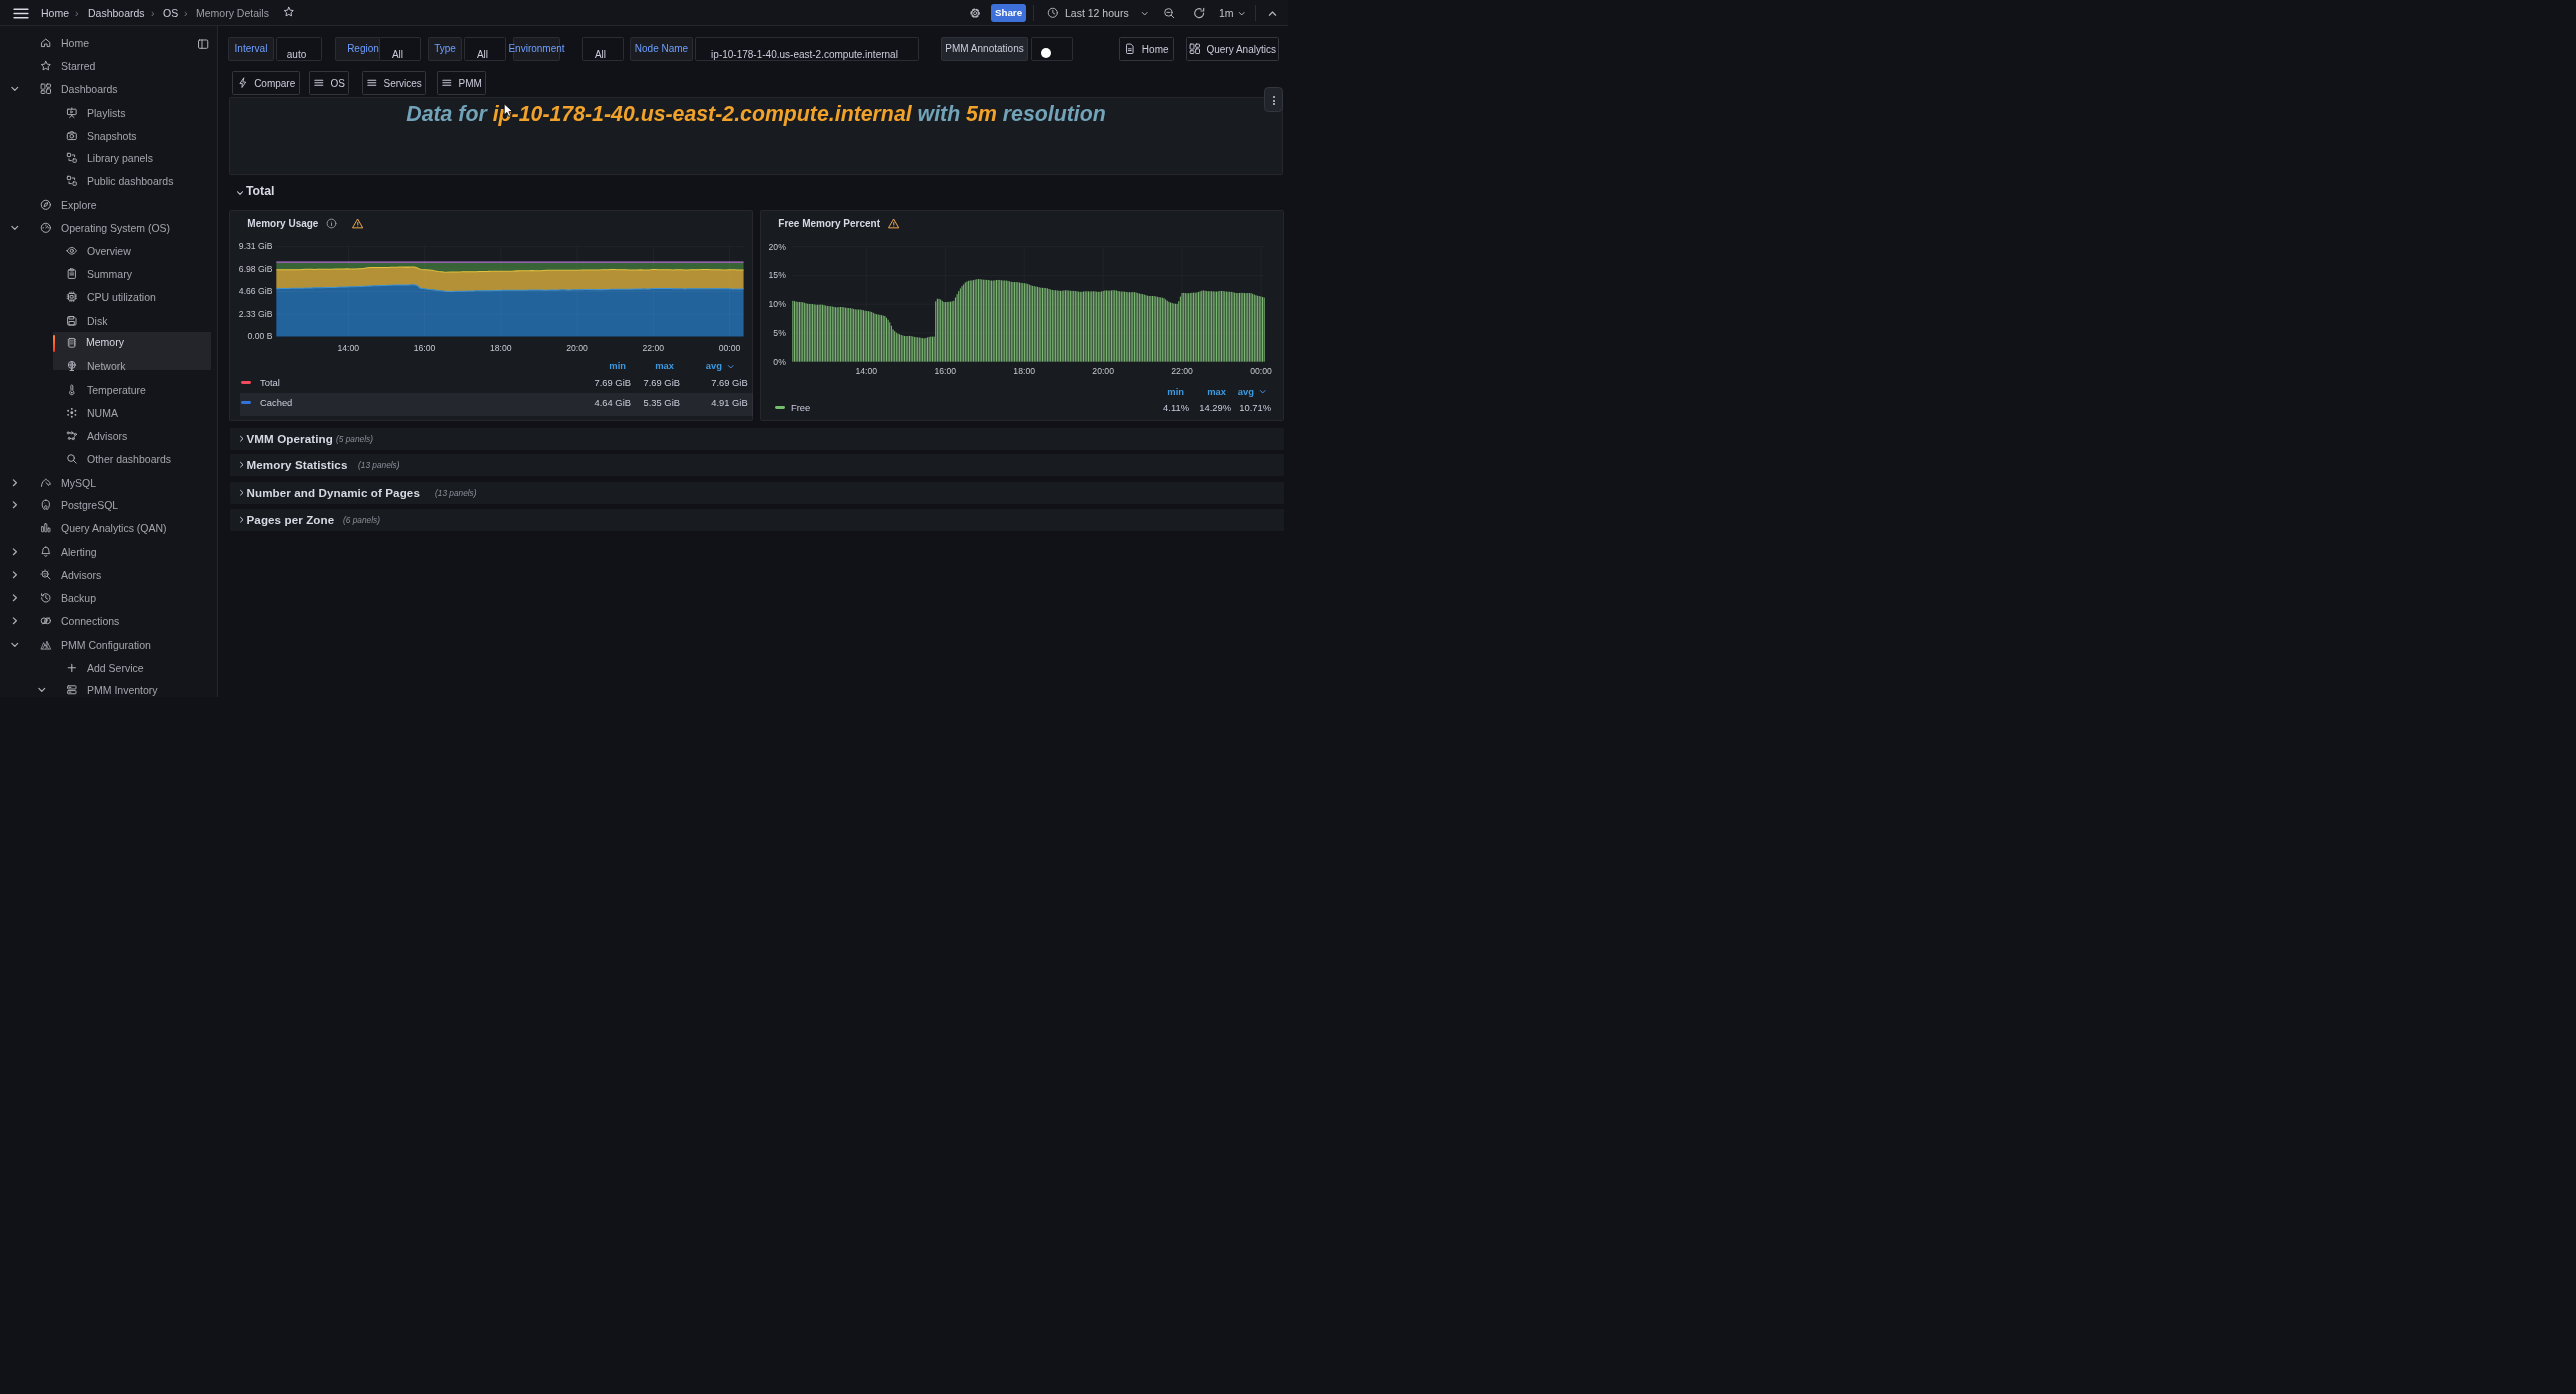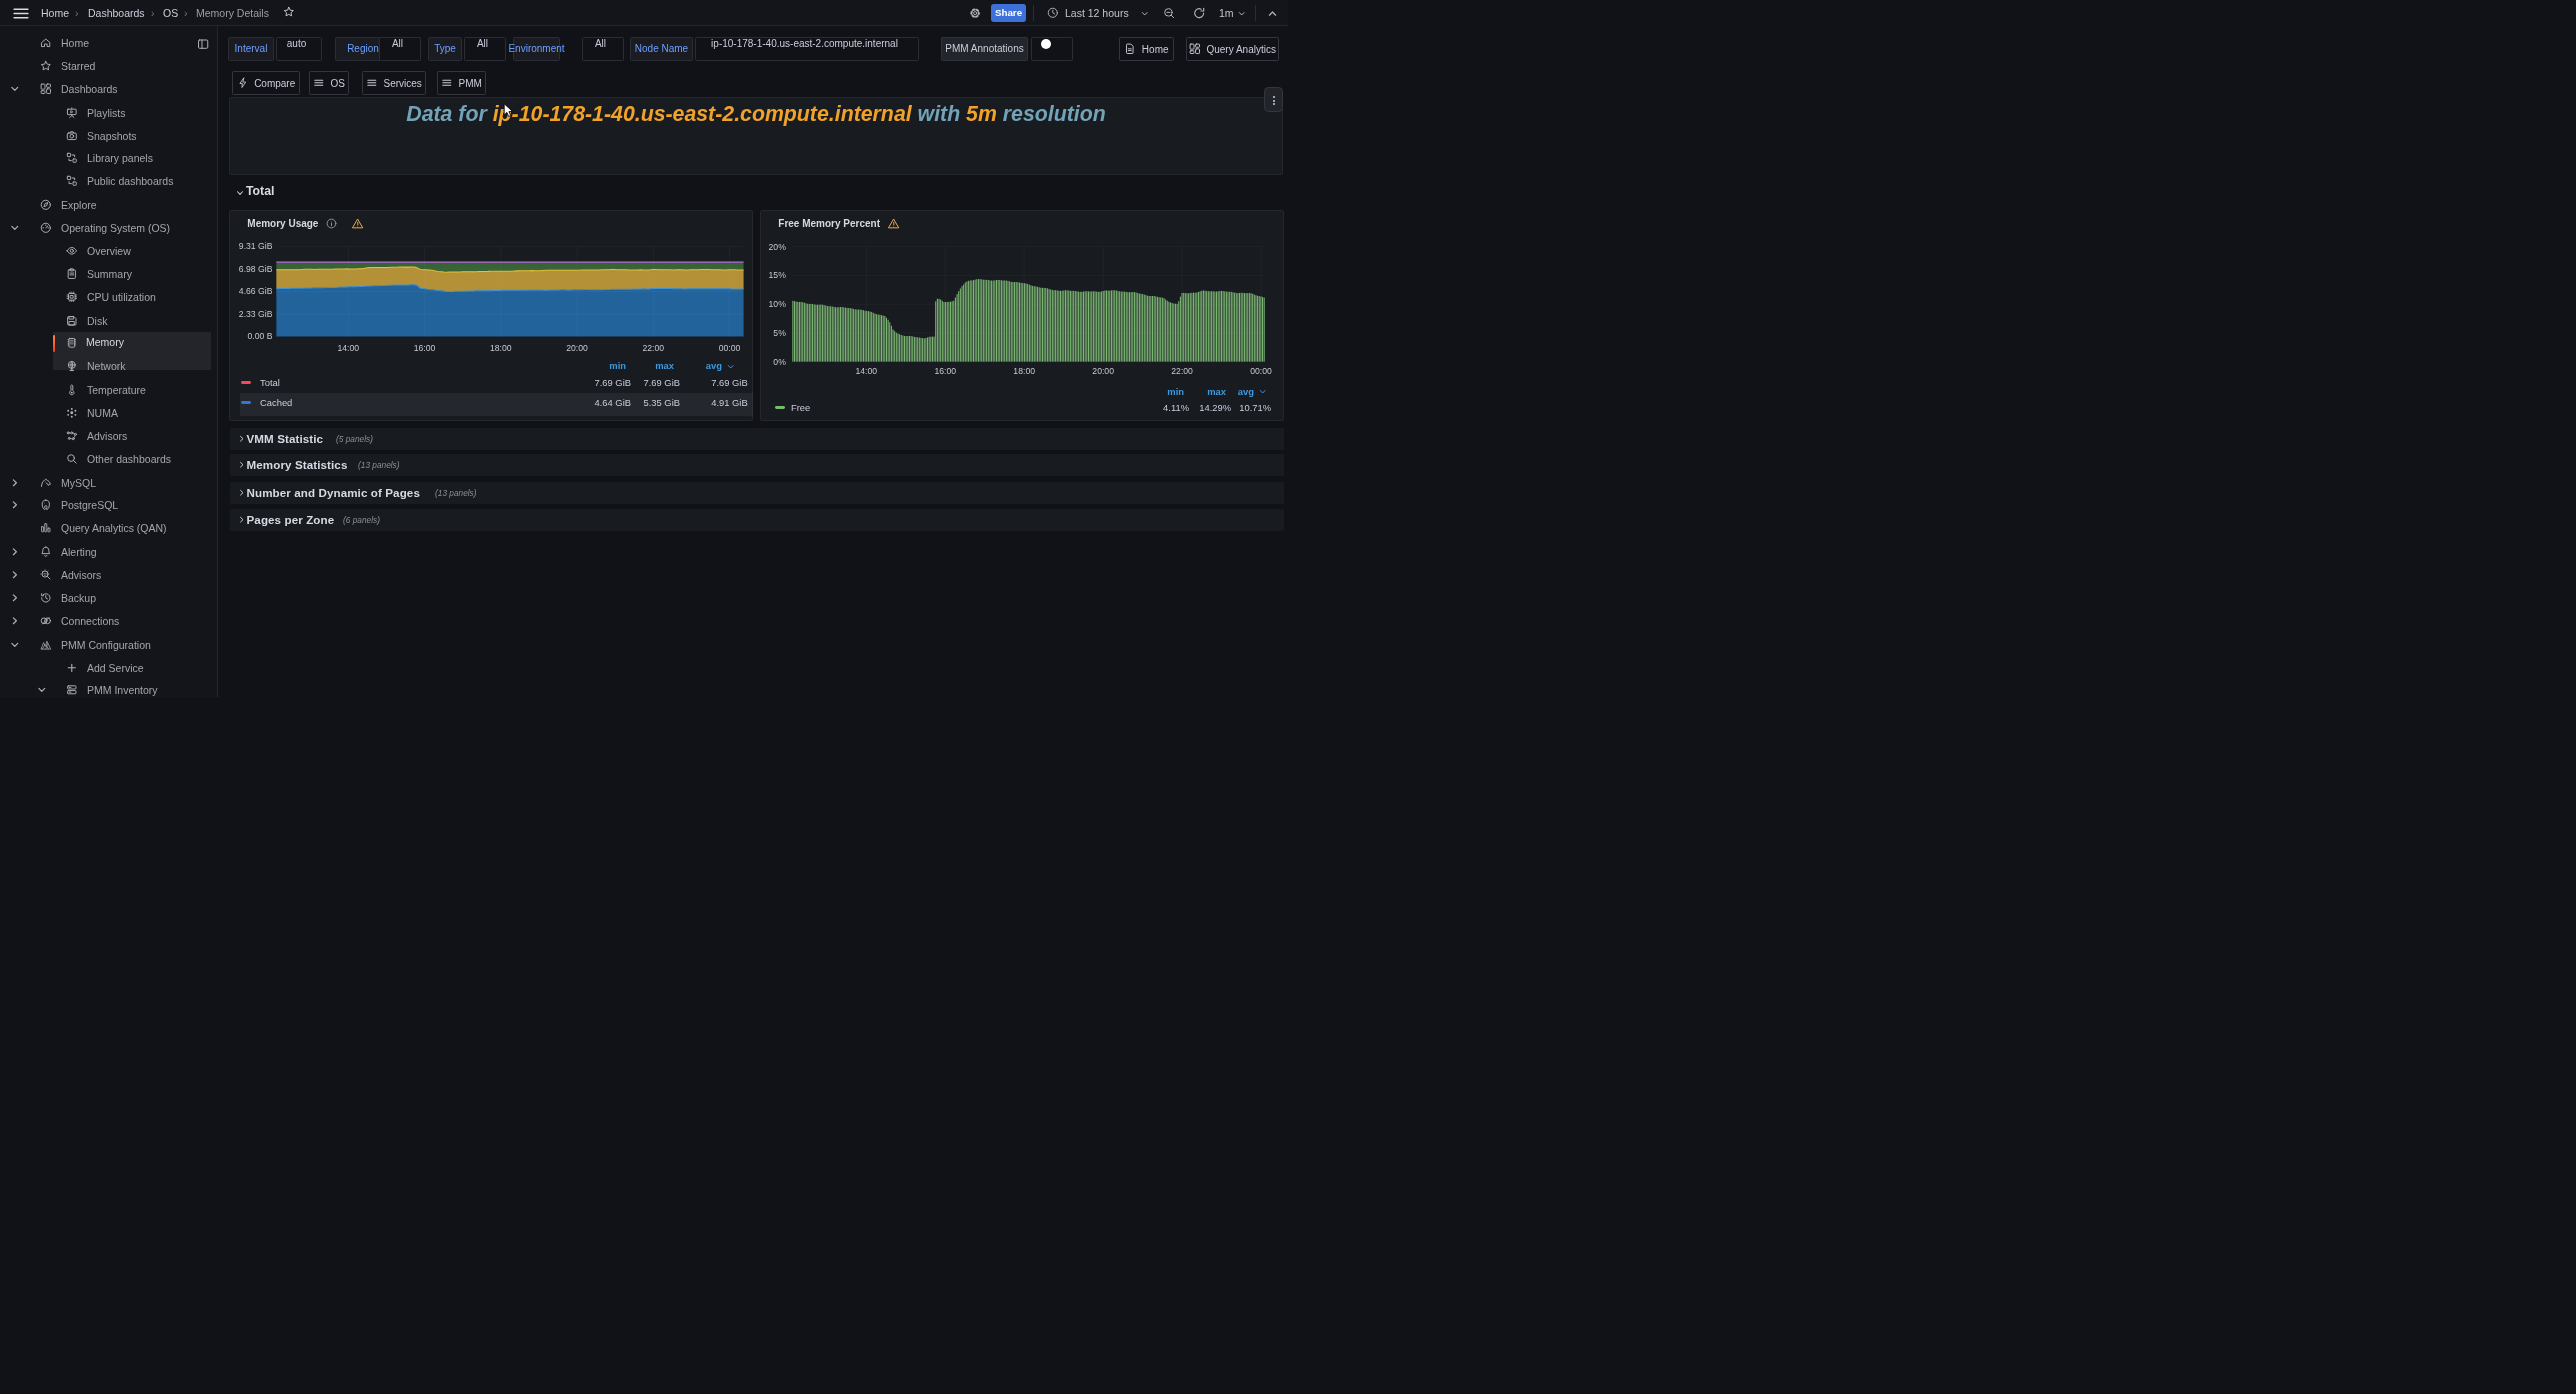--- a/index.html
+++ b/index.html
@@ -7,21 +7,21 @@
 #sidebar { position:absolute; left:0; top:26px; width:218px; height:671px; background:#14151a; border-right:0.7px solid #25262c; z-index:4; }
 #content { position:absolute; left:218px; top:26px; width:1070px; height:671px; background:#111217; }
 .crumb { position:absolute; top:0; height:26px; line-height:26px; font-size:10.5px; color:#ccccdc; white-space:nowrap; }
 .sitem { position:absolute; left:0; width:218px; height:20px; }
 .slab { position:absolute; top:0; height:20px; line-height:20px; font-size:10.5px; color:#a5a5af; white-space:nowrap; }
 .sitem.active .slab { color:#d8d9e3; }
 .sitem.active { background:rgba(204,204,220,0.09); left:53px; width:158px; height:38px; margin-top:-0.7px; }
 .abar { position:absolute; left:0px; top:2.2px; width:2.2px; height:17.3px; border-radius:1.4px; background:linear-gradient(180deg,#ff8833,#f53e1c); }
 .sitem.active .abar { }
 .labox { position:absolute; top:37px; height:23.5px; border:0.7px solid #2b2d35; background:#1a1c22; border-radius:1.4px; color:#6e9fff; font-size:10px; font-weight:500; display:flex; align-items:center; justify-content:center; white-space:nowrap; }
-.valbox { position:absolute; top:37px; height:23.5px; border:0.7px solid #2b2d35; background:#111217; border-radius:1.4px; color:#ccccdc; font-size:10px; display:flex; align-items:flex-start; justify-content:center; white-space:nowrap; padding:0 20px; }
+.valbox { position:absolute; top:37px; height:23.5px; border:0.7px solid #2b2d35; background:#111217; border-radius:1.4px; color:#ccccdc; font-size:10px; display:flex; align-items:flex-end; justify-content:center; white-space:nowrap; padding:0 20px; }
 .vcaret { width:10px; height:10px; margin-left:5px; color:#9d9da7; display:inline-block; }
 .btn { position:absolute; height:24px; border:0.7px solid #34363e; background:transparent; border-radius:1.4px; color:#ccccdc; font-size:10px; font-weight:500; display:flex; align-items:center; justify-content:center; white-space:nowrap; }
 .toggle { position:relative; width:24px; height:13px; background:#3d71d9; border-radius:6.5px; display:inline-block; }
 .knob { position:absolute; right:1.4px; top:1.4px; width:10px; height:10px; background:#fff; border-radius:50%; }
 .panel { position:absolute; background:#181b20; border:0.7px solid #25262e; border-radius:1.4px; }
 .ptitle { font-size:10px; font-weight:600; color:#d8d9e3; }
 .ax { font-size:12px; fill:#c8c8d2; font-family:"Liberation Sans",sans-serif; }
 .rowhead { position:absolute; font-weight:600; color:#d8d9e3; }
 .secrow { position:absolute; left:230px; width:1054px; height:22px; background:#181b20; border-radius:1.4px; }
 .secrow .rt { position:absolute; left:16.5px; top:0; height:22px; line-height:22px; font-size:11.6px; font-weight:700; letter-spacing:0.1px; color:#d8d9e3; }
@@ -956,21 +956,21 @@
   <div class="lgv" style="right:52px;top:191px">14.29%</div>
   <div class="lgv" style="right:12px;top:191px">10.71%</div>
 </div>
 
 <div class="secrow" style="top:428px">
     <span class="ch">
       <svg class="ic" viewBox="0 0 16 16" fill="none" stroke="currentColor" stroke-width="1.7" stroke-linecap="round" stroke-linejoin="round">
         <path d="M6 4 L10.2 8 L6 12"></path>
       </svg>
     </span>
-    <span class="rt">VMM Statistic</span>
+    <span class="rt">VMM Operating</span>
     <span class="pc" style="left:106px">(5 panels)</span>
   </div>
 <div class="secrow" style="top:454px">
     <span class="ch">
       <svg class="ic" viewBox="0 0 16 16" fill="none" stroke="currentColor" stroke-width="1.7" stroke-linecap="round" stroke-linejoin="round">
         <path d="M6 4 L10.2 8 L6 12"></path>
       </svg>
     </span>
     <span class="rt">Memory Statistics</span>
     <span class="pc" style="left:128px">(13 panels)</span>

